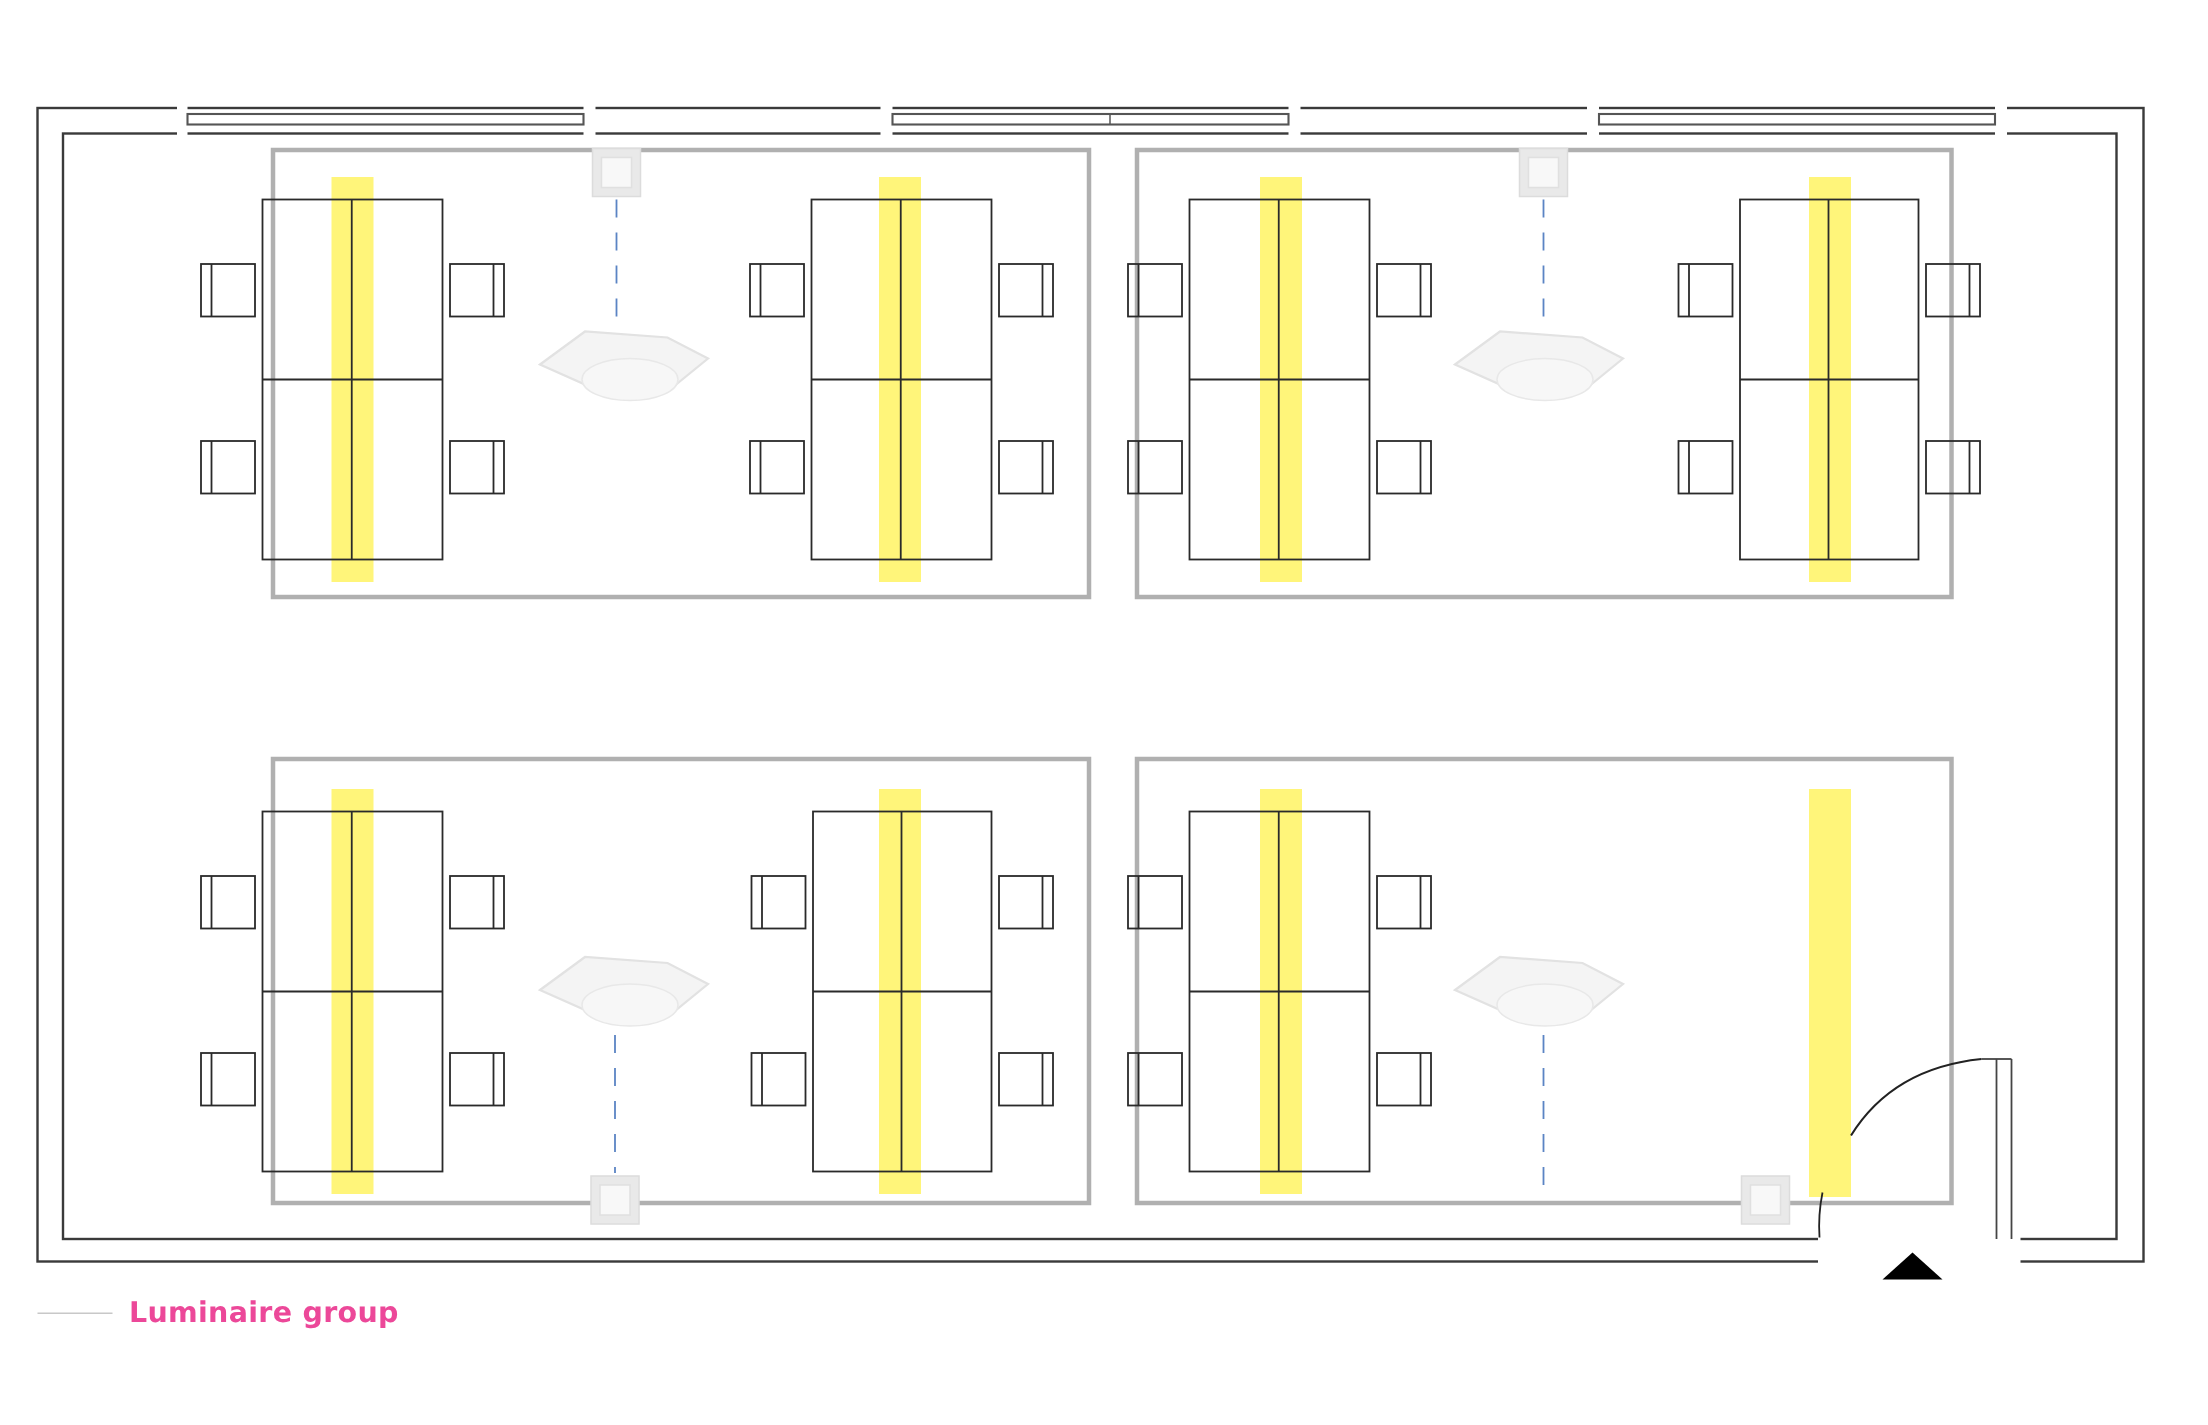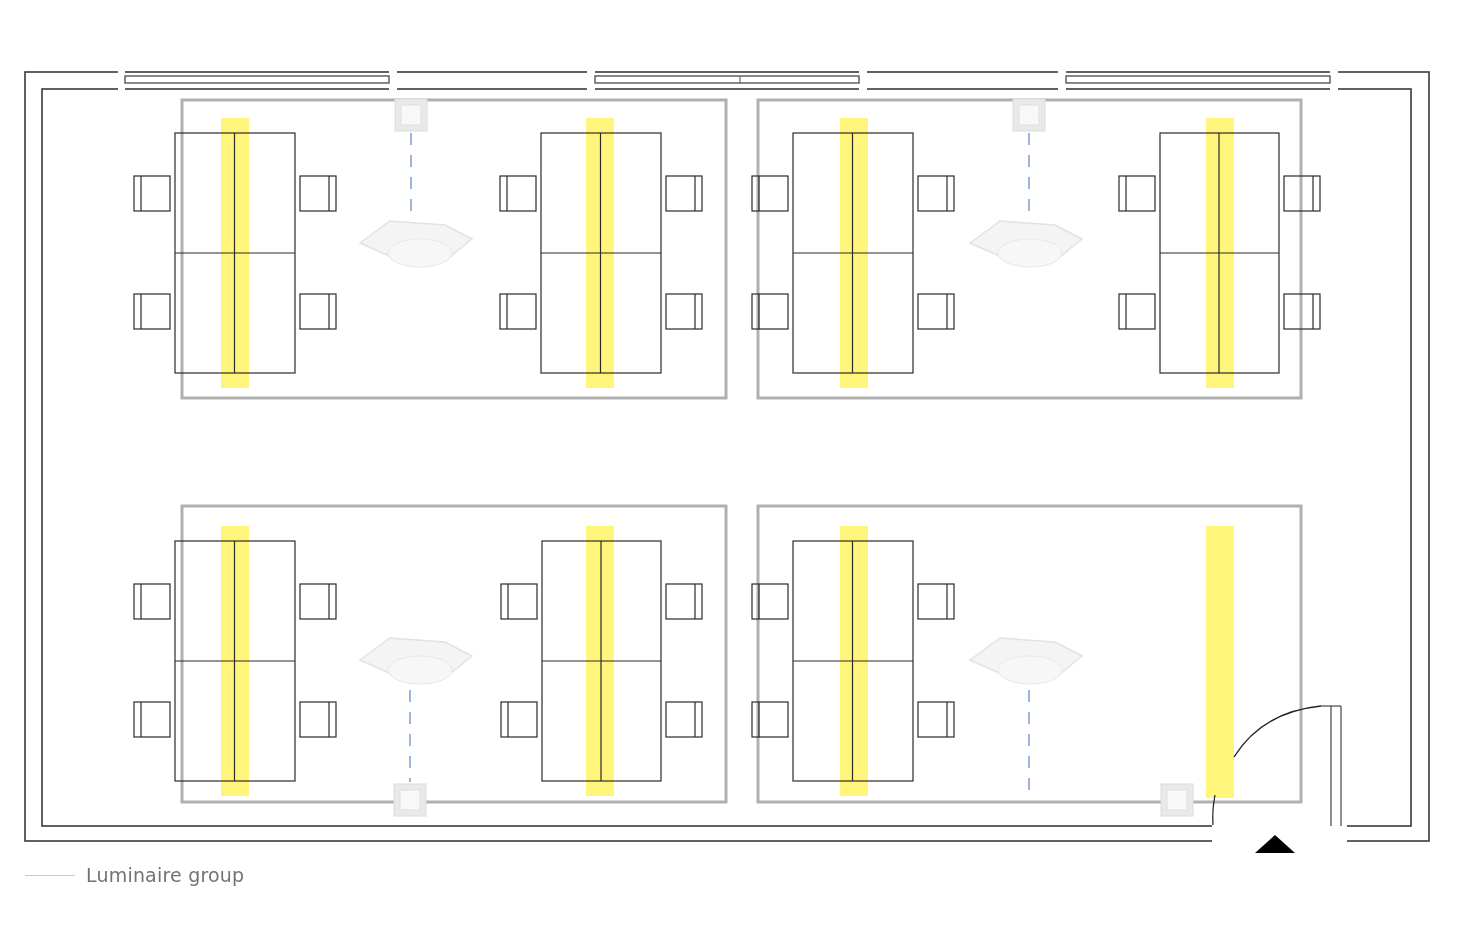--- a/index.html
+++ b/index.html
@@ -1,20 +1,20 @@
 <!DOCTYPE html>
 <html><head>
 <meta charset="utf-8">
 <style>
   html,body{margin:0;padding:0;background:#ffffff;}
   body{width:1472px;height:950px;position:relative;overflow:hidden;font-family:"DejaVu Sans","Liberation Sans",sans-serif;}
   #plan{position:absolute;left:0;top:0;}
   .legend{position:absolute;left:25px;top:864px;display:flex;align-items:center;}
   .legend-line{width:50px;height:0;border-top:1px solid #c8c8c8;margin-right:11px;}
-  .legend-label{font-size:19px;color:#737373;letter-spacing:0.2px;}
+  .legend-label{font-size:19px;color:#ec4899;letter-spacing:0.2px;font-weight:bold;}
 </style>
 </head>
 <body>
 
 <svg id="plan" width="1472" height="950" viewBox="0 0 1472 950" xmlns="http://www.w3.org/2000/svg">
   <g id="walls-layer">
       <rect x="25" y="72" width="1404" height="769" fill="none" stroke="#3a3a3a" stroke-width="1.6"></rect>
       <rect x="42" y="89" width="1369" height="737" fill="none" stroke="#3a3a3a" stroke-width="1.6"></rect>
       <rect x="118" y="70" width="7" height="21" fill="#fff"></rect>
       <rect x="389" y="70" width="8" height="21" fill="#fff"></rect>

